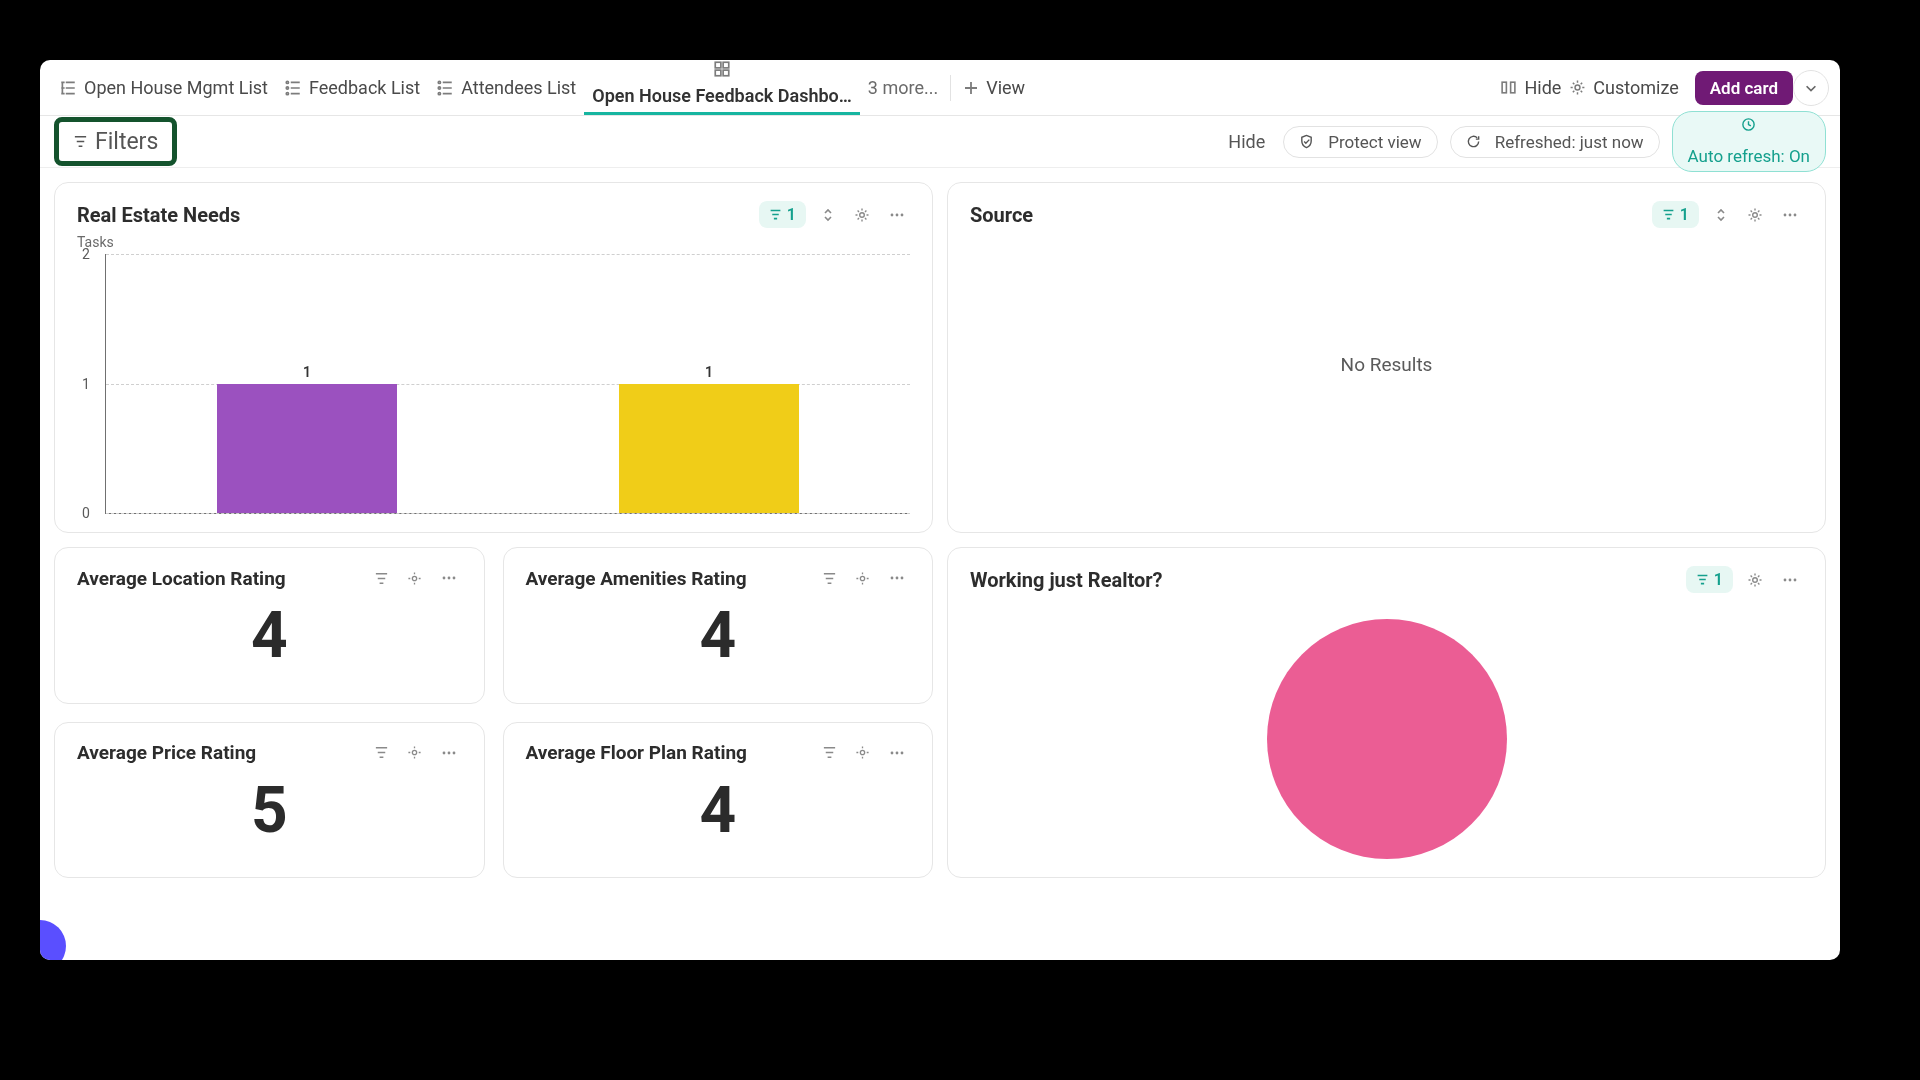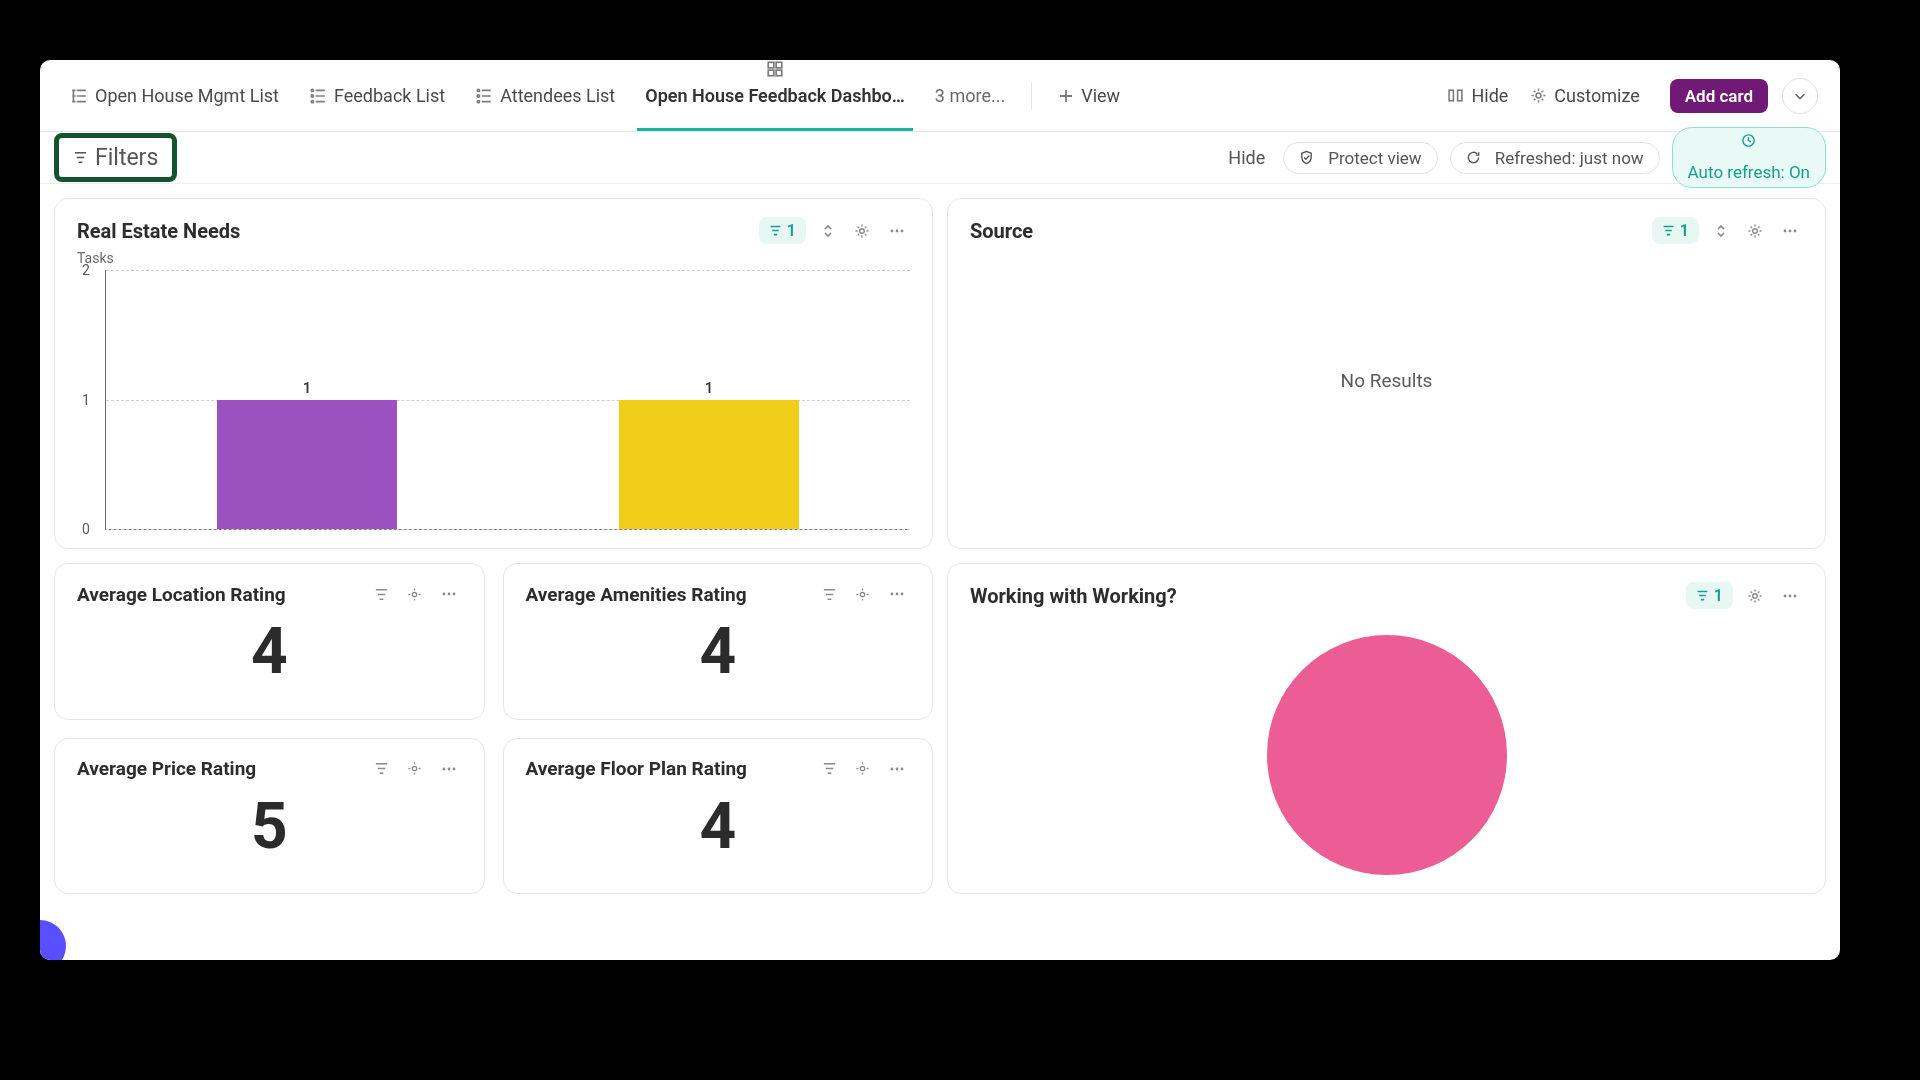--- a/index.html
+++ b/index.html
@@ -19,23 +19,22 @@
   height: 900px;
   background: #fff;
   border-radius: 10px;
   box-shadow: 0 24px 42px rgba(0,0,0,.45);
   overflow: hidden;
 }
 .tab-bar {
   display: flex;
   align-items: center;
   border-bottom: 1px solid #e6e6e6;
-  padding: 0 22px;
-  height: 72px;
-  gap: 14px;
+  padding: 0 11px;
+  height: 56px;
 }
 .tab-item {
   display: inline-flex;
   align-items: center;
   gap: 7px;
   padding: 0 8px;
   height: 100%;
   color: #4a4a4a;
   font-size: 18px;
   cursor: pointer;
@@ -416,21 +415,21 @@
                 <circle cx="13" cy="8" r="1.4"></circle>
               </svg>
             </span>
         </div>
         <div class="big-num">4</div>
       </div>
     </div>
 
     <div class="card">
       <div class="card-header">
-        <span class="card-title">Working with Working?</span>
+        <span class="card-title">Working just Realtor?</span>
         <div class="spacer"></div>
         <span class="filter-badge">
           <span>
               <svg width="13" height="13" viewBox="0 0 16 16" fill="none" stroke="currentColor" stroke-width="2">
                 <path d="M2 3h12M4 8h8M6 13h4"></path>
               </svg>
             </span>
           <span>1</span>
         </span>
         <span class="icon-btn">

